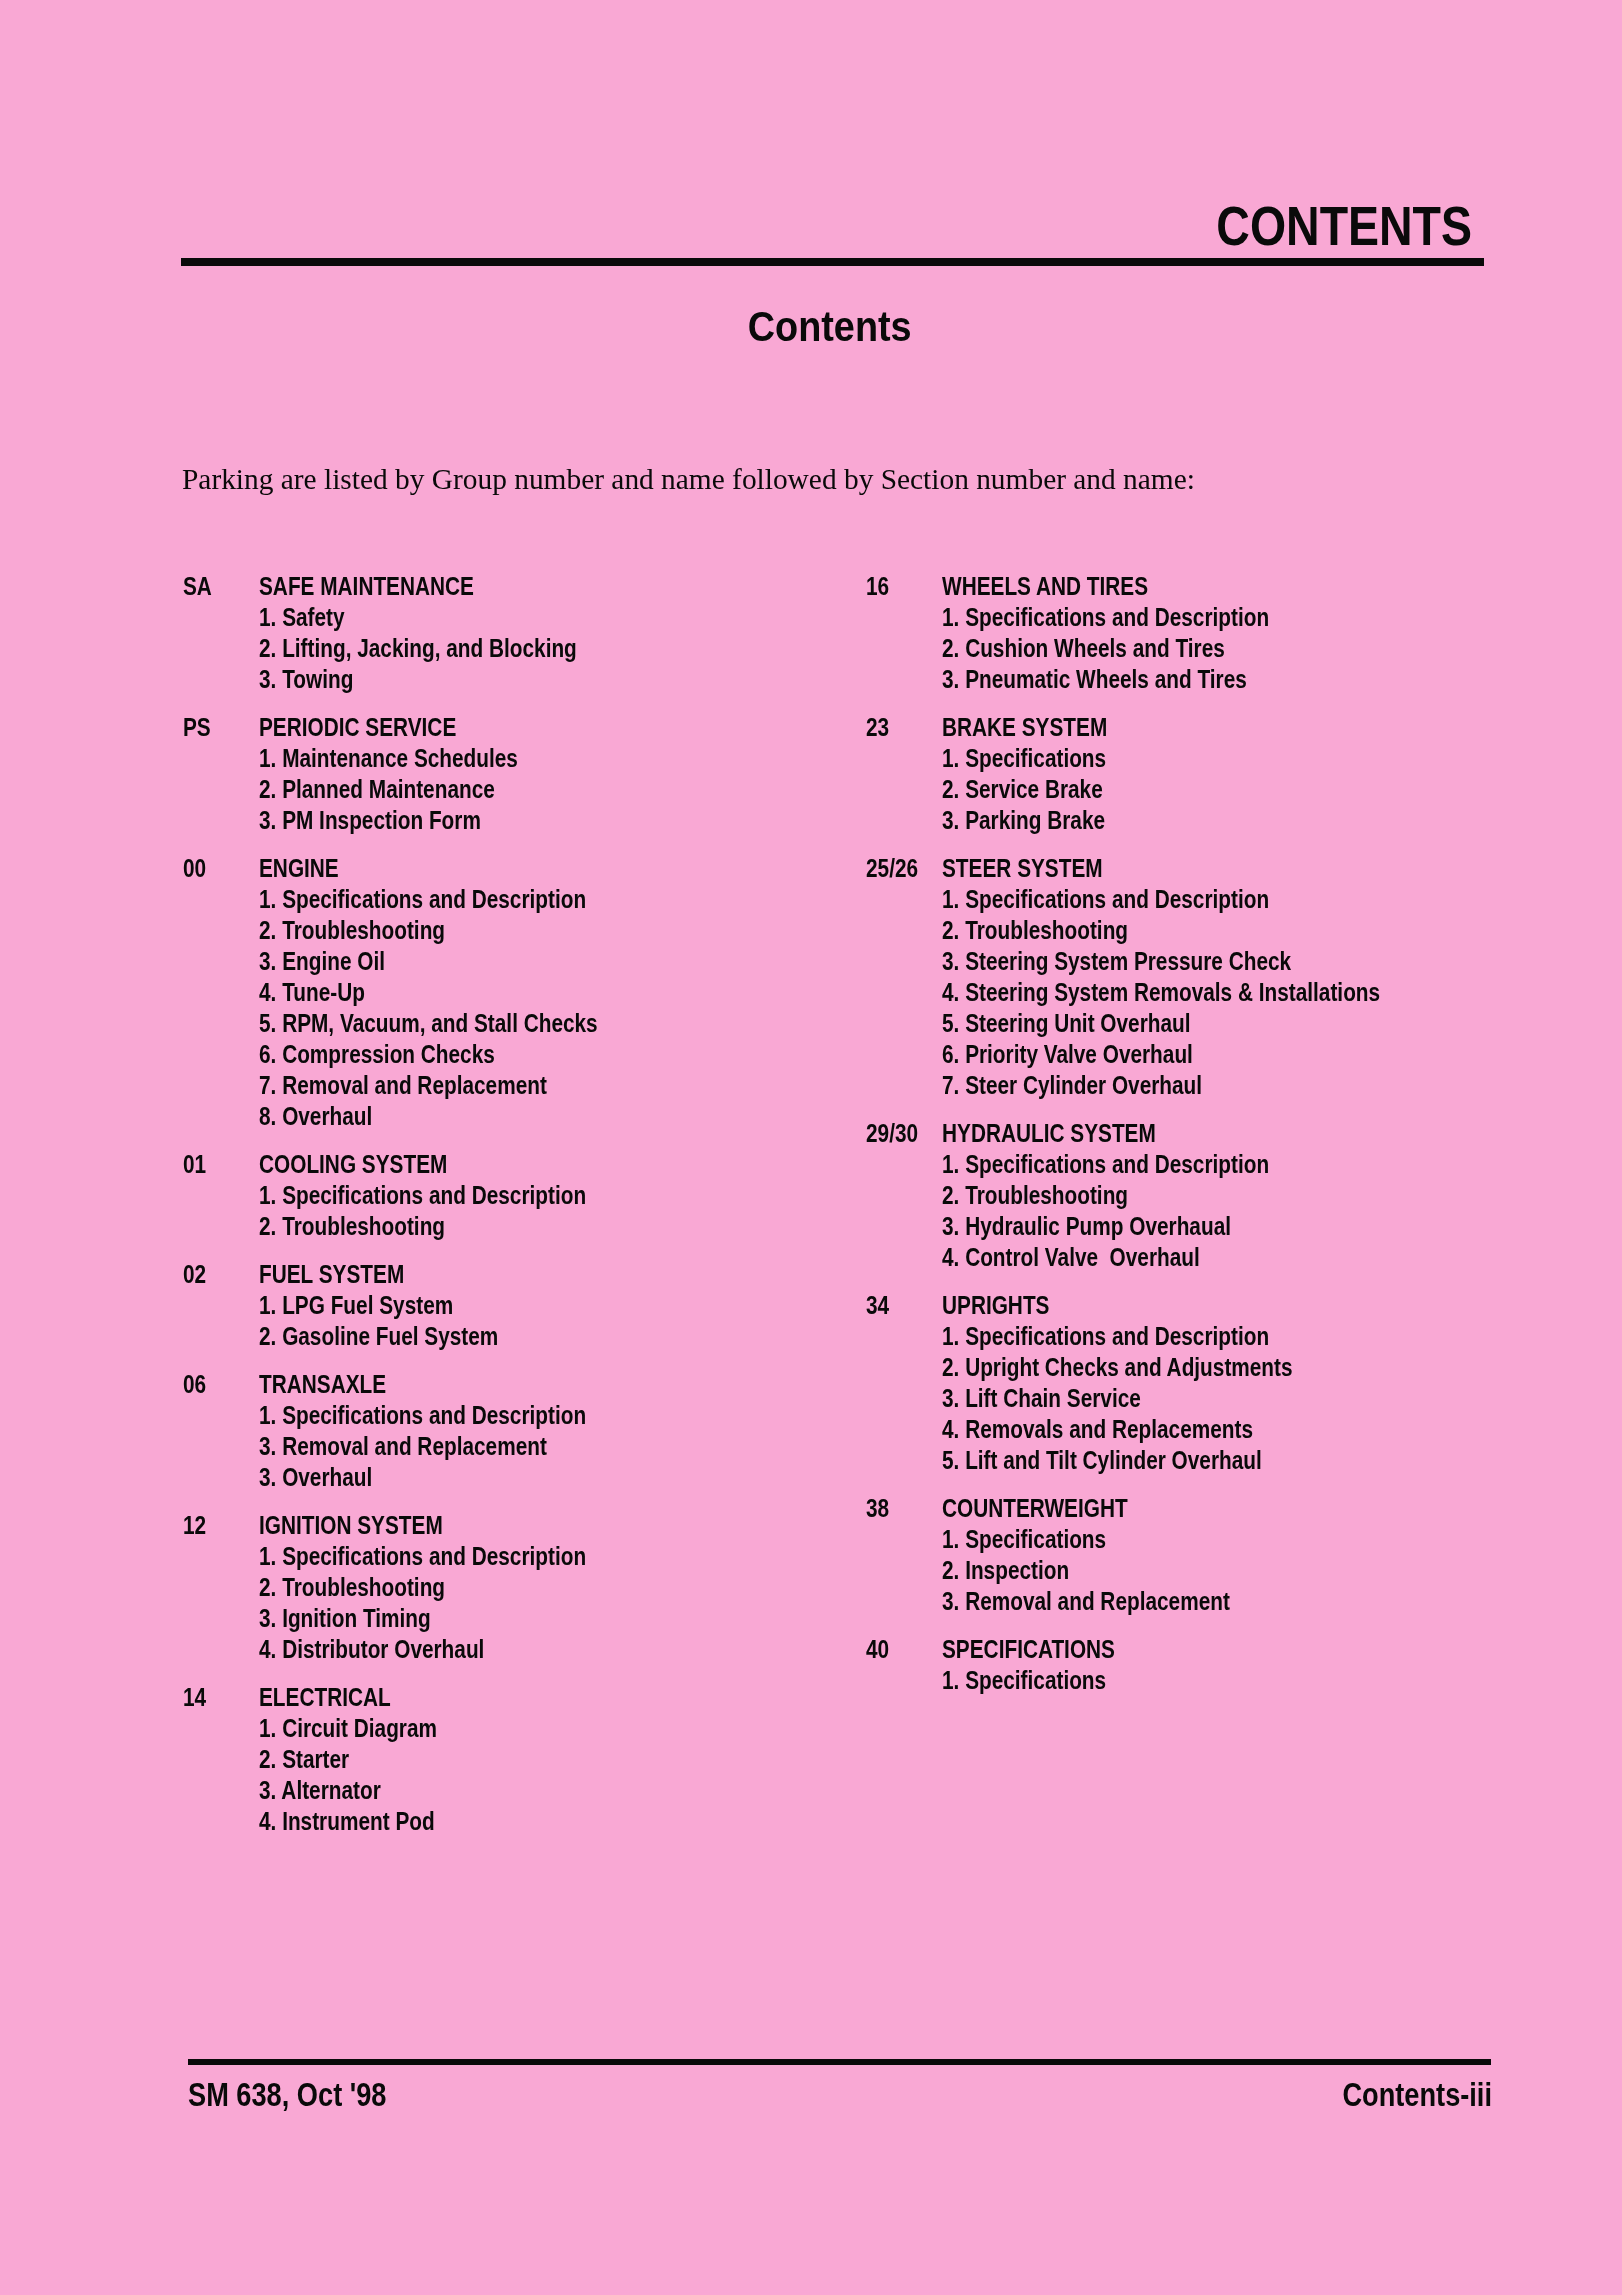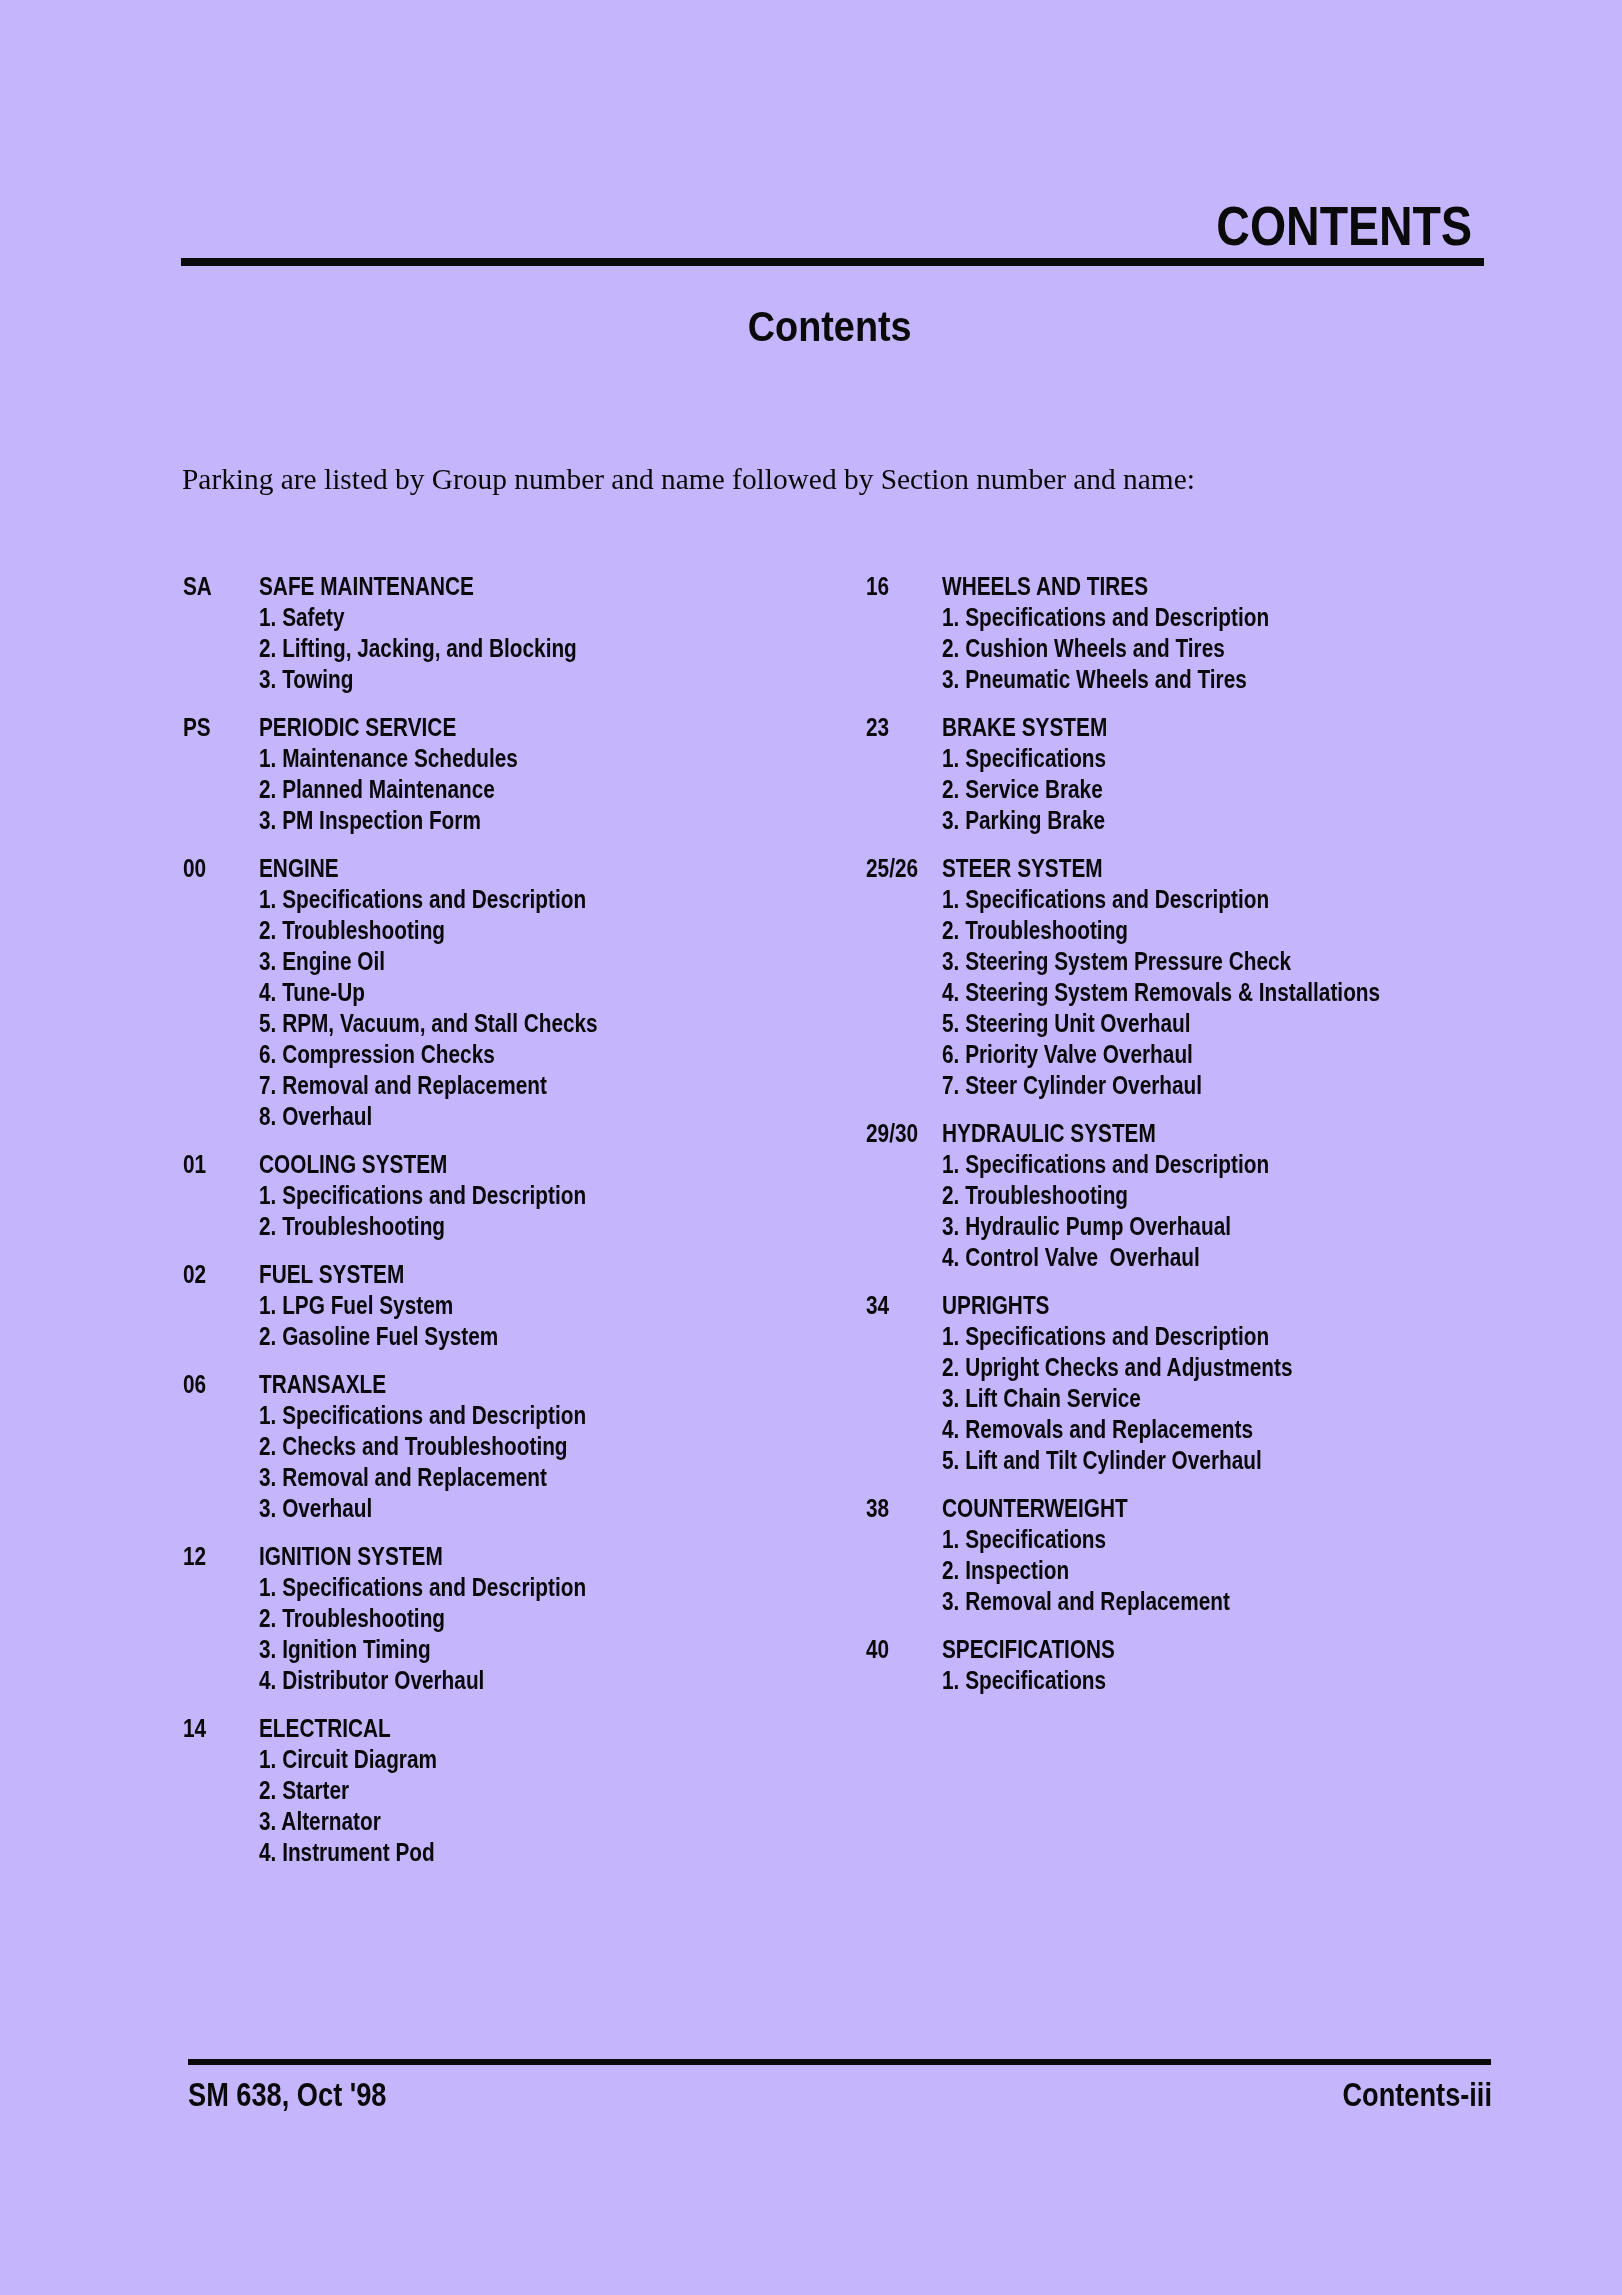--- a/index.html
+++ b/index.html
@@ -1,20 +1,20 @@
 <!DOCTYPE html>
 <html style="font-size:10.5px"><head>
 <meta charset="utf-8">
 <style>
   html, body { margin: 0; padding: 0; background: #e8e8e8; }
   .page {
     position: relative;
     width: 1623px;
     height: 2295px;
-    background: #c4b5fd;
+    background: #f9a8d4;
     font-family: "Liberation Sans", sans-serif;
     color: #0a0a0a;
     overflow: hidden;
   }
   
   .ctx {
     display: inline-block;
     transform: scaleX(0.8);
     transform-origin: 0 0;
     white-space: pre;
@@ -165,21 +165,20 @@
           </div>
           <div class="g-item"><span class="ctx">1. LPG Fuel System</span></div>
           <div class="g-item"><span class="ctx">2. Gasoline Fuel System</span></div>
         </div>
         <div class="toc-group">
           <div class="g-head">
             <span class="g-code"><span class="ctx">06</span></span>
             <span class="g-title"><span class="ctx">TRANSAXLE</span></span>
           </div>
           <div class="g-item"><span class="ctx">1. Specifications and Description</span></div>
-          <div class="g-item"><span class="ctx">2. Checks and Troubleshooting</span></div>
           <div class="g-item"><span class="ctx">3. Removal and Replacement</span></div>
           <div class="g-item"><span class="ctx">3. Overhaul</span></div>
         </div>
         <div class="toc-group">
           <div class="g-head">
             <span class="g-code"><span class="ctx">12</span></span>
             <span class="g-title"><span class="ctx">IGNITION SYSTEM</span></span>
           </div>
           <div class="g-item"><span class="ctx">1. Specifications and Description</span></div>
           <div class="g-item"><span class="ctx">2. Troubleshooting</span></div>

